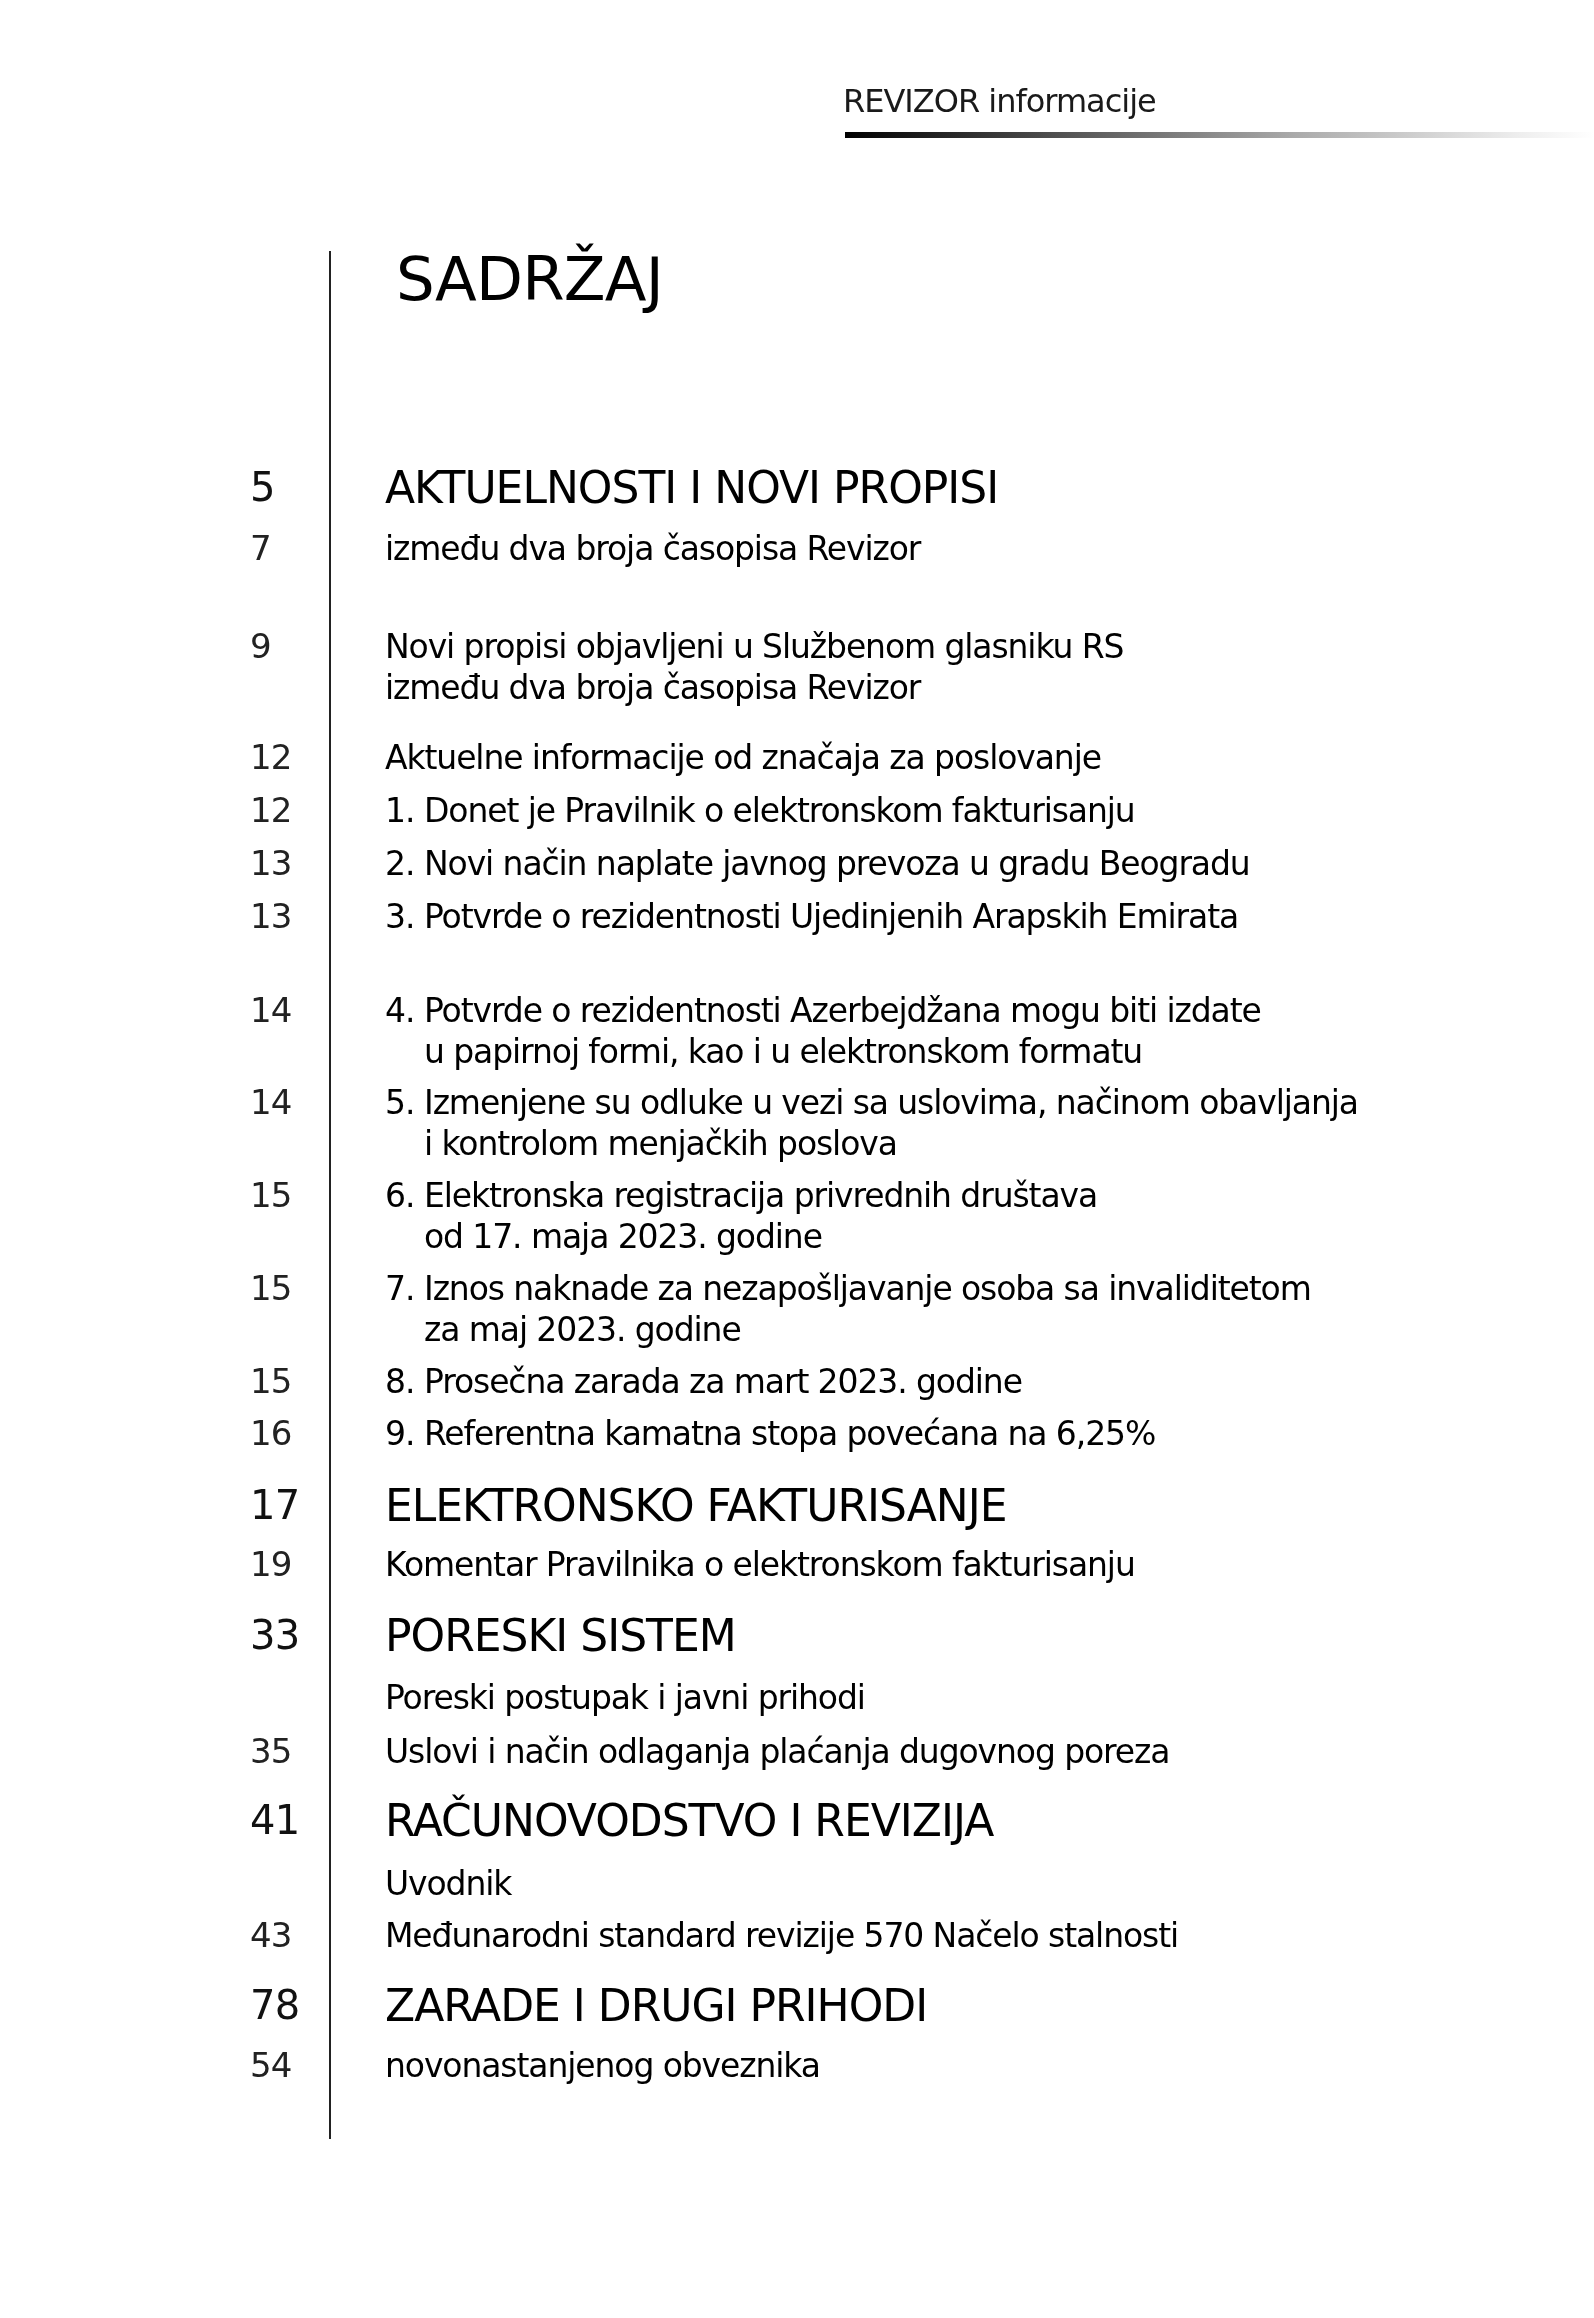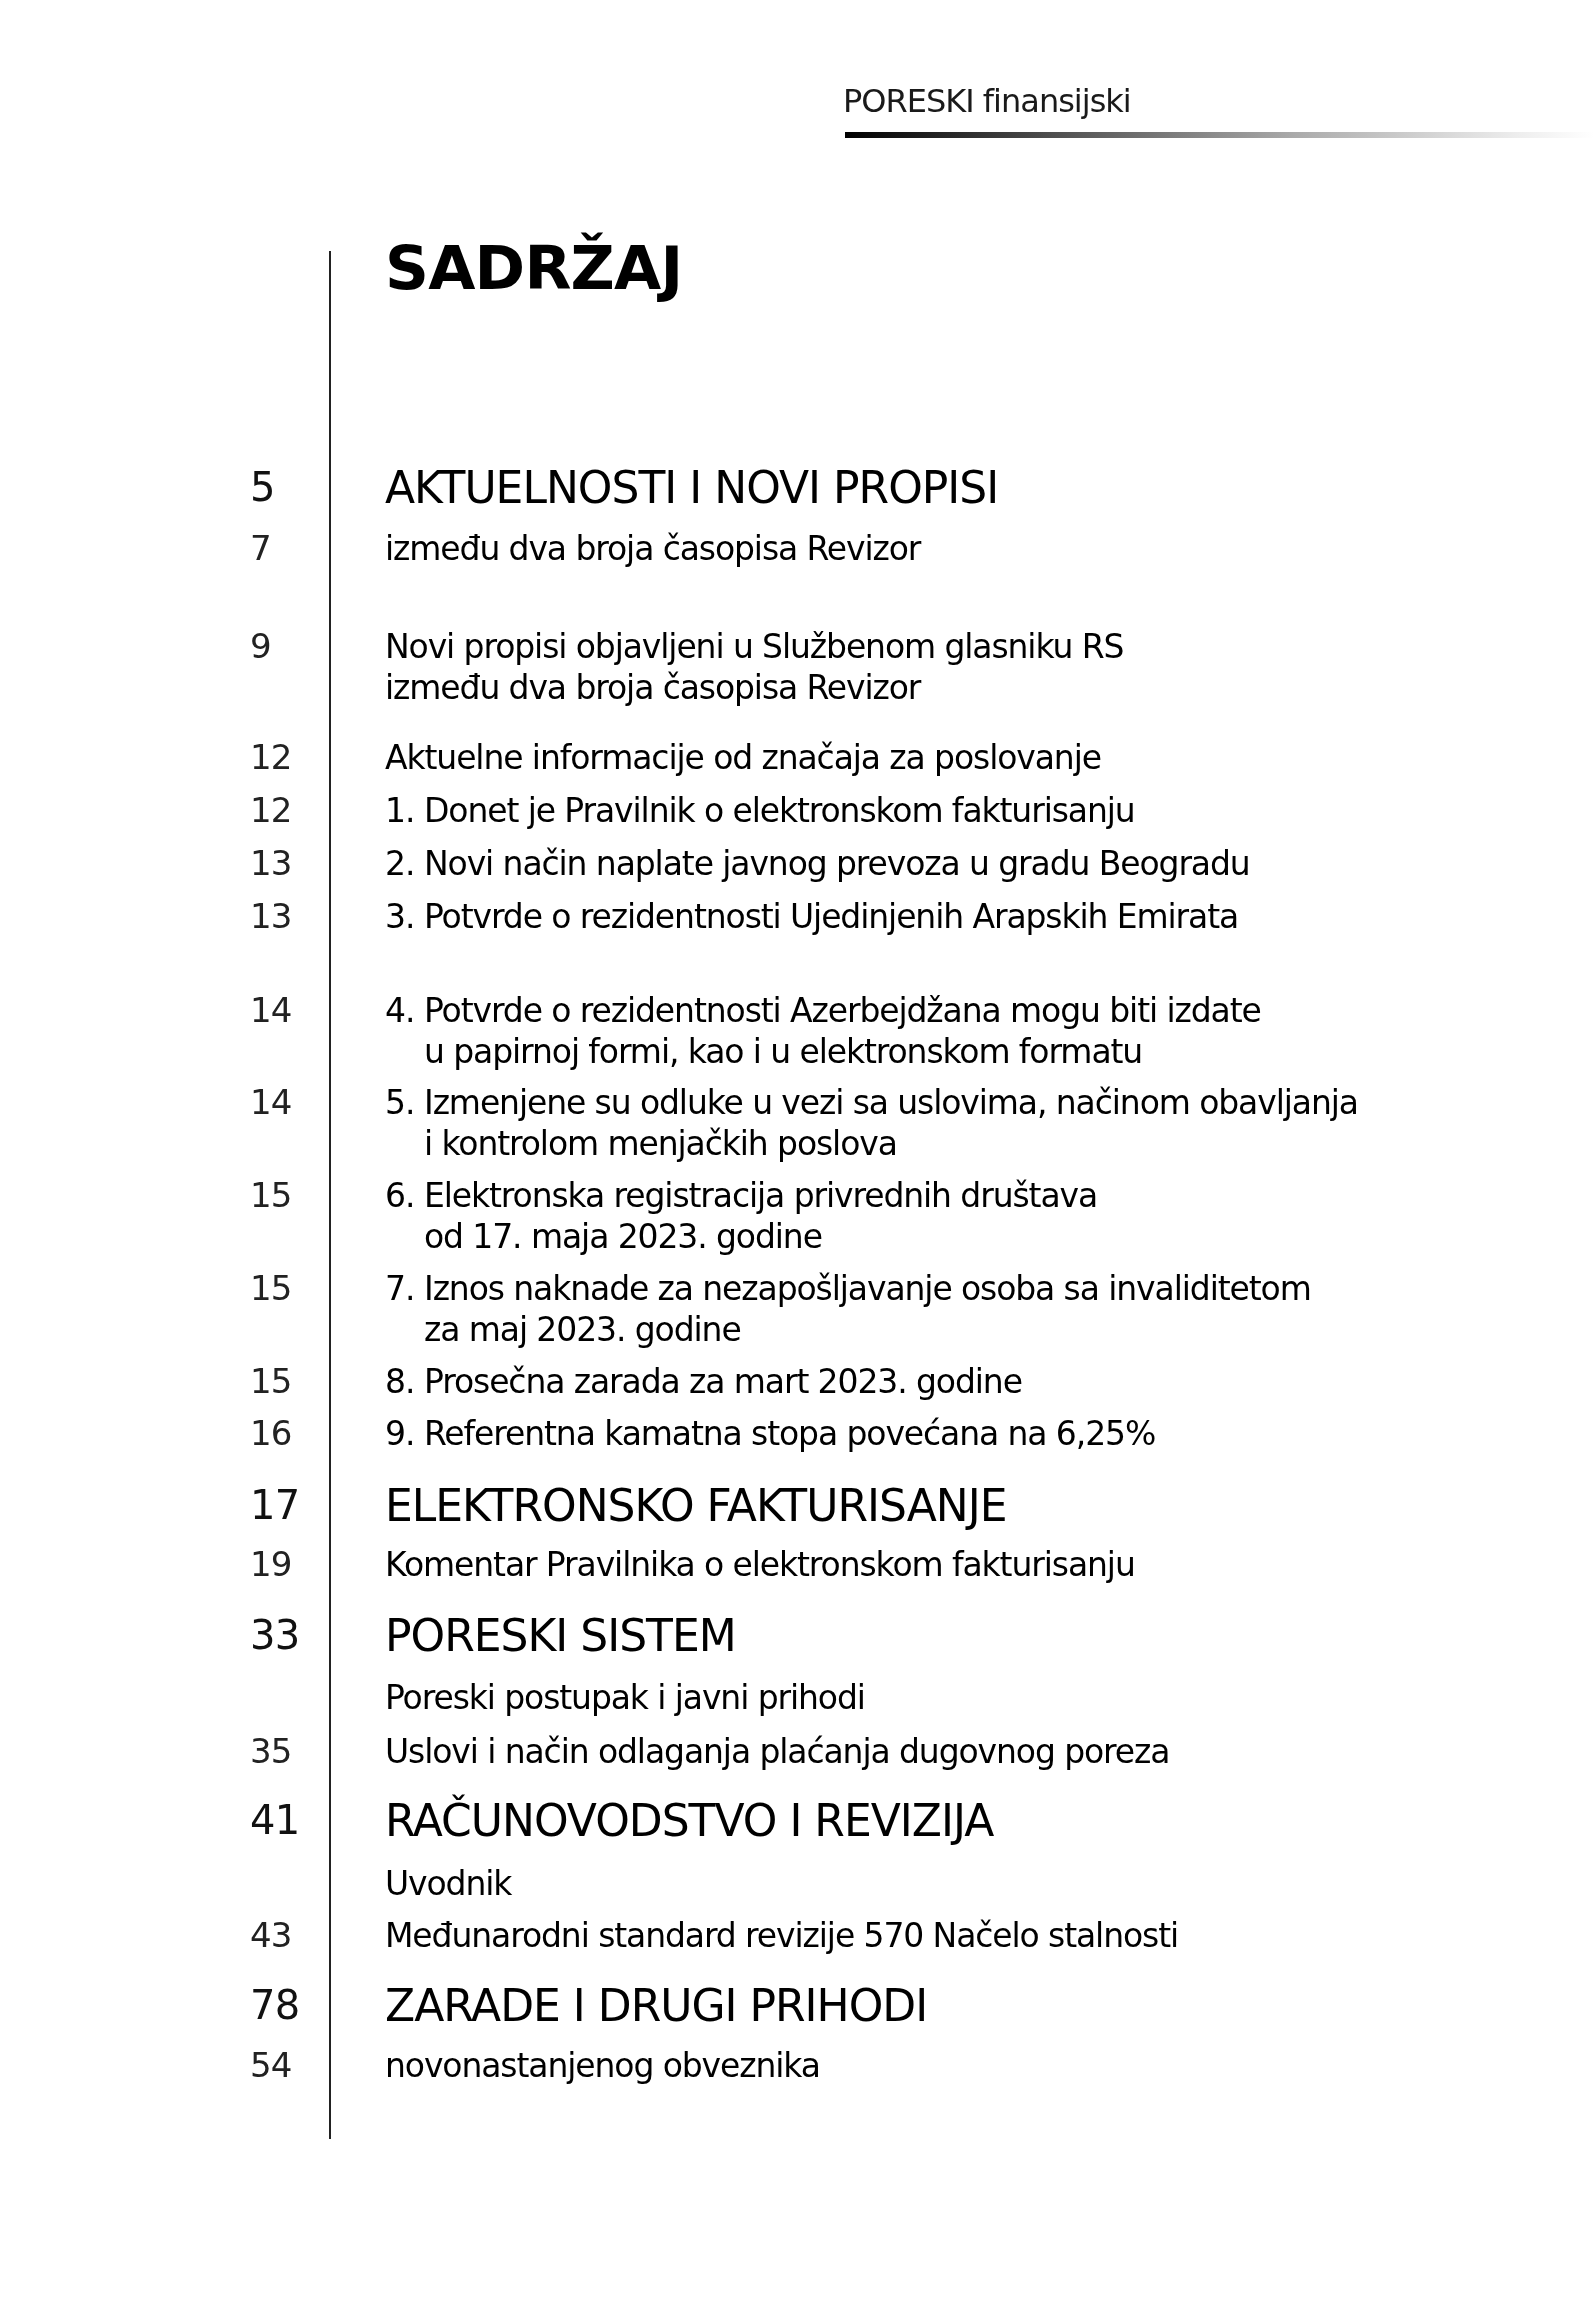--- a/index.html
+++ b/index.html
@@ -21,27 +21,27 @@
   .row.section .txt { font-size: 44px; line-height: 47px; color: #000; letter-spacing: -1px; }
   .row.sub .txt { color: #000; }
   .row.item .txt .marker { display: inline-block; width: 39px; }
   .row.item .txt .cont { display: block; padding-left: 39px; }
   .row .txt .cont-plain { display: block; }
 </style>
 </head>
 <body>
 
 <div>
-  <div class="hdr-title">PORESKI finansijski</div>
+  <div class="hdr-title">REVIZOR informacije</div>
   <div class="hdr-rule"></div>
 </div>
 
 <div class="vline"></div>
 
-<h1 class="toc-title" style="margin:1px;font-weight:bold;">SADRŽAJ</h1>
+<h1 class="toc-title" style="margin:12px;font-weight:normal;">SADRŽAJ</h1>
 
 <div id="toc-list">
     <div class="row section" style="top: 464px;">
       <span class="num">5</span>
       <span class="txt">
         <span class="cont-plain">AKTUELNOSTI I NOVI PROPISI</span>
       </span>
     </div>
     <div class="row sub" style="top: 528px;">
       <span class="num">7</span>

